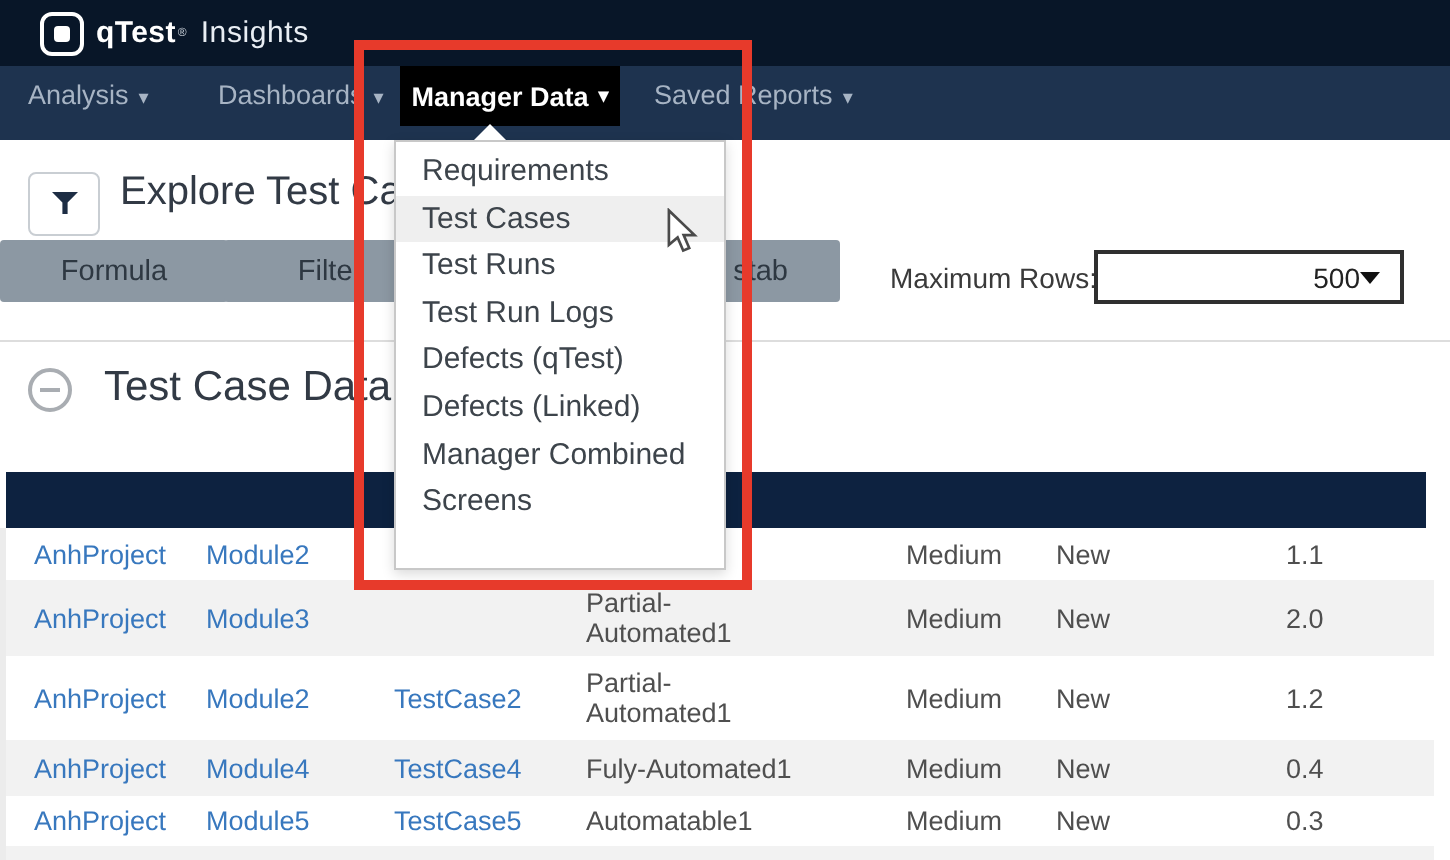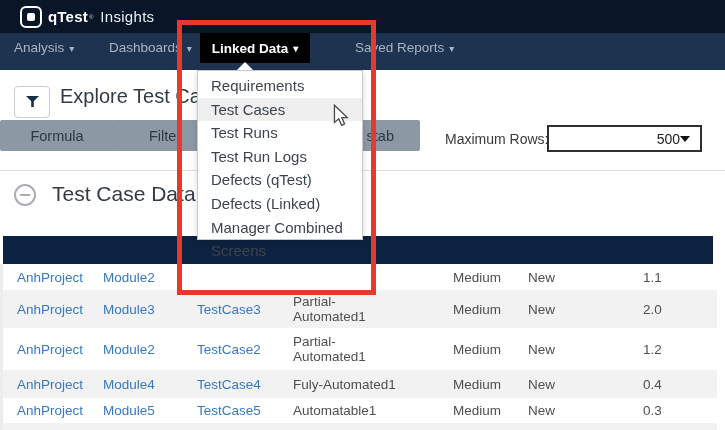--- a/index.html
+++ b/index.html
@@ -53,21 +53,21 @@
   .row{position:absolute;left:3px;width:714px;}
   .cell{position:absolute;top:0;height:100%;display:flex;align-items:center;font-size:13.5px;color:#4f4f4f;line-height:15px;}
   .link{color:#3878be;}
   .c0{left:14px;width:82px;}  .c1{left:100px;width:90px;}
   .c2{left:194px;width:94px;} .c3{left:290px;width:108px;}
   .c4{left:406px;width:90px;margin-left:44px;} .c5{left:525px;width:90px;}
   .c6{left:640px;width:60px;}
   .edge-strip{position:absolute;left:0;top:264px;width:3px;height:166px;background:#ececec;}
 
   
-  .dropdown{position:absolute;left:197px;top:70px;width:166px;height:170px;background:#fff;
+  .dropdown{position:absolute;left:197px;top:70px;width:166px;height:215px;background:#fff;
             border:1px solid #c8c8c8;box-sizing:border-box;box-shadow:0 2px 6px rgba(0,0,0,.15);
             z-index:10;padding-top:3px;}
   .menu-item{height:23.6px;line-height:23.6px;padding-left:13px;font-size:15px;color:#3d444b;cursor:default;}
   .menu-item.hl{background:#efefef;}
 
   
   .cursor{position:absolute;left:332px;top:104px;width:17px;height:23px;z-index:31;}
   .anno-rect{position:absolute;left:177px;top:20px;width:199px;height:275px;box-sizing:border-box;
              border:5px solid #e73a2b;z-index:30;pointer-events:none;}
 </style>
@@ -88,24 +88,24 @@
   </div>
 
   <div class="navbar">
     <div class="nav-item" style="left:14px;">
       <span>Analysis</span><span class="nav-caret">▾</span>
     </div>
     <div class="nav-item" style="left:97px;margin-left:12px;">
       <span>Dashboards</span><span class="nav-caret">▾</span>
     </div>
     <div class="nav-active">
-      <span>Linked Data</span>
+      <span>Manager Data</span>
         <span class="nav-caret">▾</span>
     </div>
-    <div class="nav-item" style="left:327px;margin-left:28px;">
+    <div class="nav-item" style="left:327px;">
       <span>Saved Reports</span><span class="nav-caret">▾</span>
     </div>
   </div>
   <div class="menu-notch"></div>
 
   <div class="filter-btn">
     <svg width="13" height="12" viewBox="0 0 13 12">
       <polygon points="0,0 13,0 7.8,5.2 7.8,11 5.2,11 5.2,5.2" fill="#1d2d44"></polygon>
     </svg>
   </div>
@@ -141,21 +141,20 @@
     <span class="cell c1 link">Module2</span>
     <span class="cell c2 link"></span>
     <span class="cell c3"></span>
     <span class="cell c4">Medium</span>
     <span class="cell c5">New</span>
     <span class="cell c6">1.1</span>
   </div>
   <div class="row" style="top:290px;height:38px;background:#f2f2f2;">
     <span class="cell c0 link">AnhProject</span>
     <span class="cell c1 link">Module3</span>
-    <span class="cell c2 link">TestCase3</span>
     <span class="cell c3">Partial-Automated1</span>
     <span class="cell c4">Medium</span>
     <span class="cell c5">New</span>
     <span class="cell c6">2.0</span>
   </div>
   <div class="row" style="top:328px;height:42px;background:#fff;">
     <span class="cell c0 link">AnhProject</span>
     <span class="cell c1 link">Module2</span>
     <span class="cell c2 link">TestCase2</span>
     <span class="cell c3">Partial-Automated1</span>

